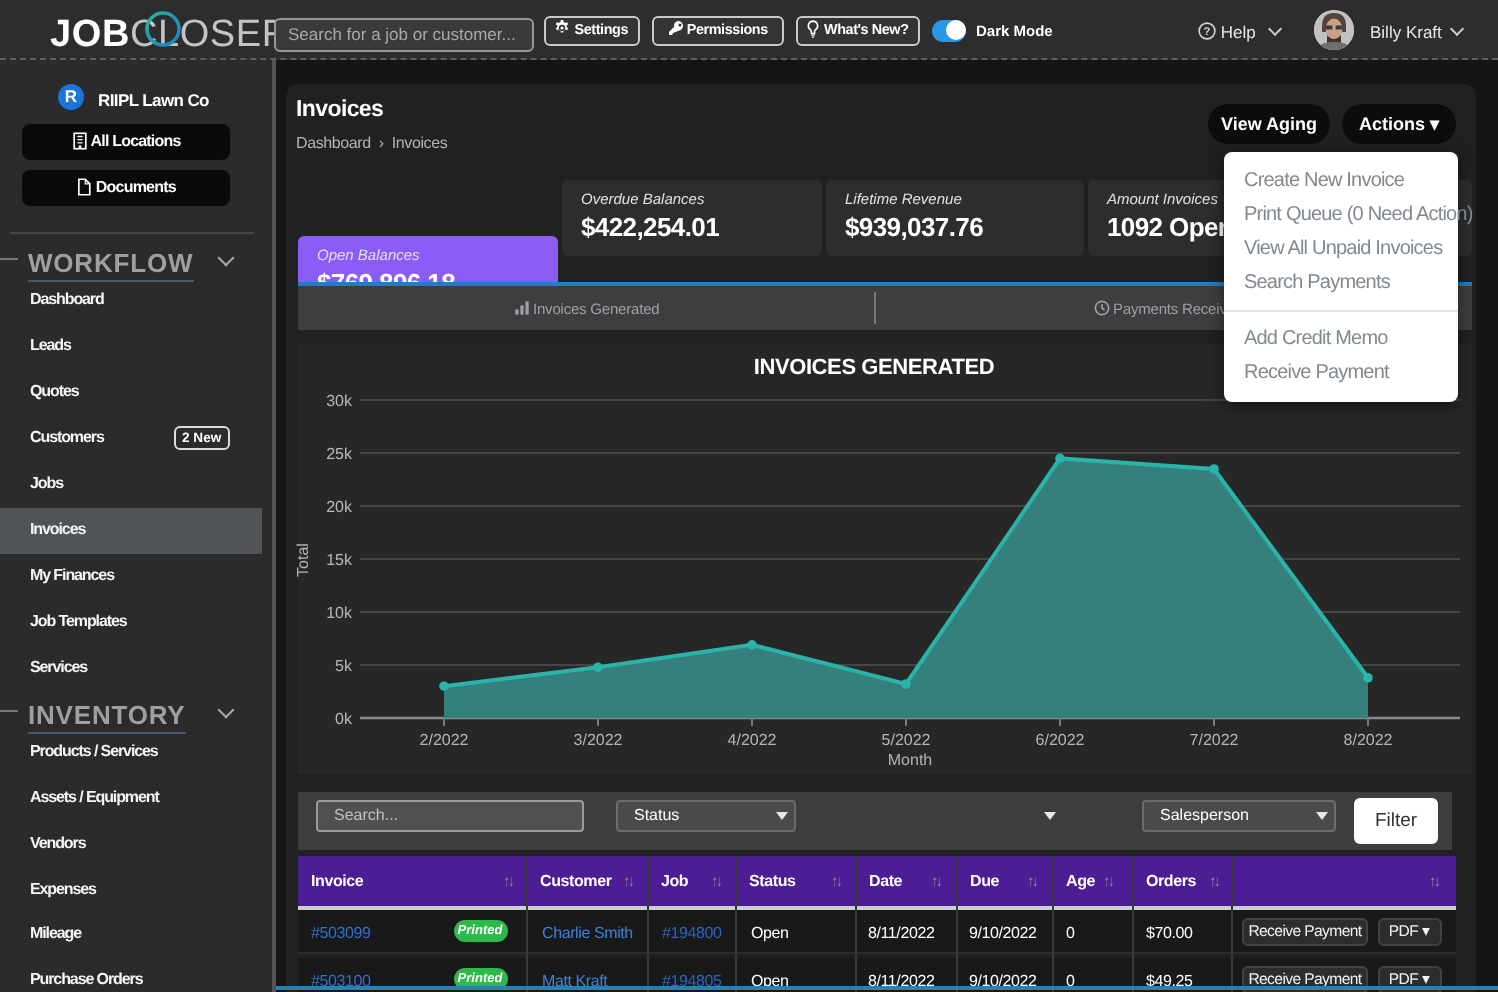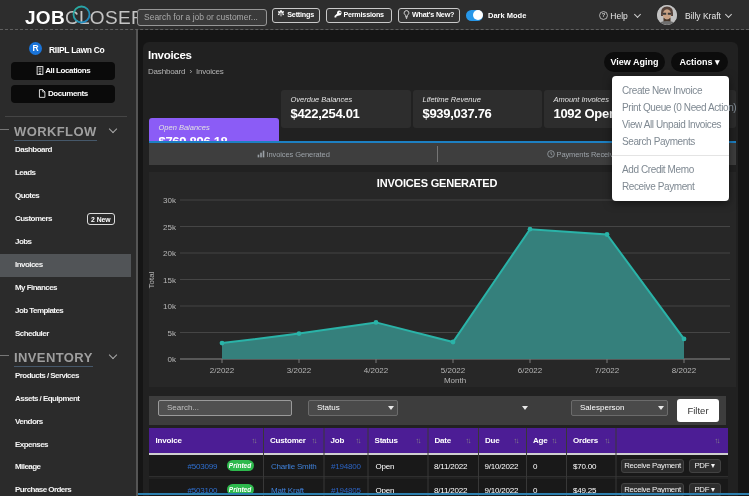--- a/index.html
+++ b/index.html
@@ -50,21 +50,21 @@
 #filterbar { left:148.5px; top:396px; width:577px; height:28.5px; background:#3d3d3d; }
 .fsel { position:absolute; top:3.5px; height:16px; background:#4a4a4a; border:1px solid #6b6b6b; border-radius:2px; color:#fff; font-size:8px; line-height:14px; padding-left:8px; white-space:nowrap; }
 .fcaret { position:absolute; top:6px; width:0; height:0; border-left:3.5px solid transparent; border-right:3.5px solid transparent; border-top:4px solid #e8e8e8; }
 
 #thead { left:148.5px; top:427.5px; width:579px; height:25.5px; background:#4c1d95; }
 .th { position:absolute; top:8.5px; font-size:8px; font-weight:bold; color:#fff; letter-spacing:-0.2px; }
 .sort { position:absolute; top:8px; font-size:7.5px; color:#8a8a8a; letter-spacing:-1.5px; }
 #headline { left:148.5px; top:453px; width:579px; height:1.8px; background:#cfcfcf; }
 .trow { left:148.5px; width:579px; height:22.7px; background:#191919; border-bottom:1px solid #2e2e2e; }
 .td { position:absolute; top:7.5px; font-size:8px; color:#fff; letter-spacing:-0.2px; }
-.lnk1 { color:#2e6fd0;margin-left:32px; } .lnk2 { color:#3f80d8; } .lnk3 { color:#2c63c2; }
+.lnk1 { color:#2e6fd0; } .lnk2 { color:#3f80d8; } .lnk3 { color:#2c63c2; }
 .printed { position:absolute; left:78px; top:5px; width:27px; height:11.5px; background:#2eb94d; border-radius:7px; color:#fff; font-size:6.5px; font-style:italic; font-weight:bold; text-align:center; line-height:11.5px; }
 .rowbtn { position:absolute; top:4px; height:14px; background:#2d2d2d; border:1px solid #424242; border-radius:3px; color:#f2f2f2; font-size:7.8px; text-align:center; line-height:12.5px; white-space:nowrap; letter-spacing:-0.3px; }
 #blueline { left:138px; top:493.3px; width:611px; height:2.2px; background:#2d7fae; }
 
 #dropdown { left:612px; top:76px; width:117px; height:125px; background:#ffffff; border-radius:4px; box-shadow:0 2px 8px rgba(0,0,0,0.5); }
 .ditem { position:absolute; left:10px; font-size:10px; color:#7f8992; white-space:nowrap; letter-spacing:-0.4px; }
 #ddiv { position:absolute; left:0; top:78.5px; width:117px; height:1px; background:#e4e4e4; }
 </style>
 </head>
 <body>
@@ -132,21 +132,21 @@
 <div class="sitem abs" style="top:144.9px;">Dashboard</div>
 <div class="sitem abs" style="top:168px;">Leads</div>
 <div class="sitem abs" style="top:191.1px;">Quotes</div>
 <div class="sitem abs" style="top:214.2px;">Customers</div>
 <div id="badge2new" class="abs">2 New</div>
 <div class="sitem abs" style="top:237.3px;">Jobs</div>
 <div id="activeitem" class="abs"></div>
 <div class="sitem abs" style="top:260.4px;">Invoices</div>
 <div class="sitem abs" style="top:283.4px;">My Finances</div>
 <div class="sitem abs" style="top:306.4px;">Job Templates</div>
-<div class="sitem abs" style="top:329.4px;">Scheduler</div>
+<div class="sitem abs" style="top:329.4px;">Services</div>
 <div class="abs" style="left:0;top:354.5px;width:9px;height:1.5px;background:#777;"></div>
     <div class="shead abs" style="left:14px;top:350px;">INVENTORY</div>
     <div class="schev" style="top:352px;"></div>
 <div class="sitem abs" style="top:371.2px;">Products / Services</div>
 <div class="sitem abs" style="top:394.4px;">Assets / Equipment</div>
 <div class="sitem abs" style="top:417.4px;">Vendors</div>
 <div class="sitem abs" style="top:439.9px;">Expenses</div>
 <div class="sitem abs" style="top:462.4px;">Mileage</div>
 <div class="sitem abs" style="top:485.4px;">Purchase Orders</div>
 

